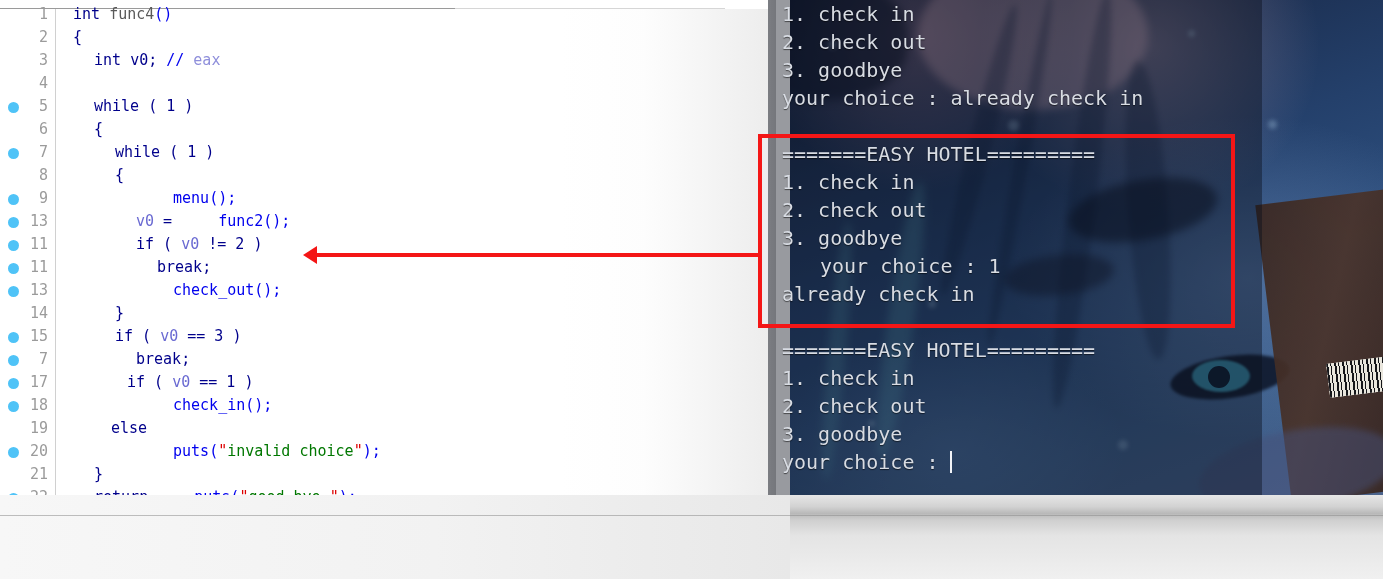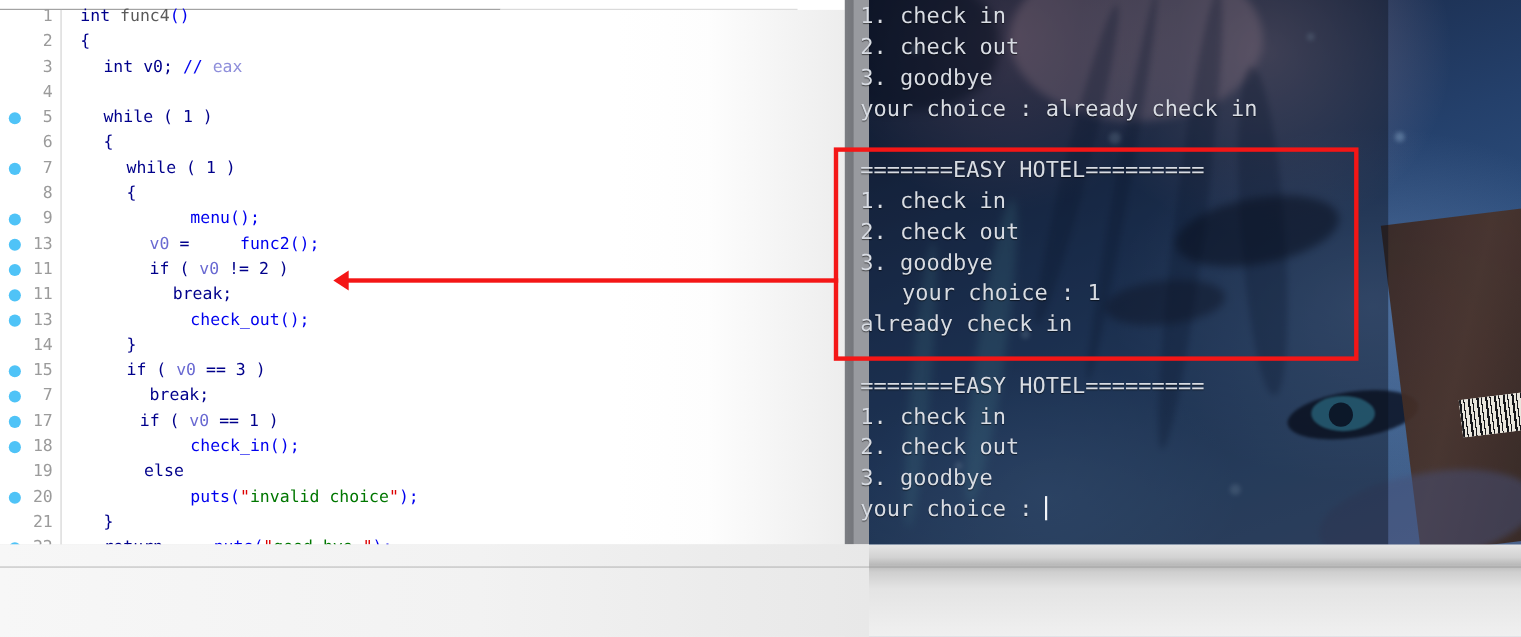--- a/index.html
+++ b/index.html
@@ -170,21 +170,21 @@
       <div class="code-line" style="top: 187px;"><div class="bp"></div><div class="lineno">9</div><div class="codetext" style="left: 121px;"><span class="fn">menu</span><span class="punct">();</span></div></div>
       <div class="code-line" style="top: 210px;"><div class="bp"></div><div class="lineno">13</div><div class="codetext" style="left: 121px;"><span class="var">v0</span><span class="plain"> = </span><span class="fn">func2</span><span class="punct">();</span></div></div>
       <div class="code-line" style="top: 233px; padding-left: 43px;"><div class="bp"></div><div class="lineno">11</div><div class="codetext" style="left: 121px;"><span class="kw">if ( </span><span class="var">v0</span><span class="plain"> != </span><span class="num">2</span><span class="kw"> )</span></div></div>
       <div class="code-line" style="top: 256px;"><div class="bp"></div><div class="lineno">11</div><div class="codetext" style="left: 142px;"><span class="kw">break;</span></div></div>
       <div class="code-line" style="top: 279px;"><div class="bp"></div><div class="lineno">13</div><div class="codetext" style="left: 121px;"><span class="fn">check_out</span><span class="punct">();</span></div></div>
       <div class="code-line" style="top: 302px;"><div class="lineno">14</div><div class="codetext" style="left: 100px;"><span class="plain">}</span></div></div>
       <div class="code-line" style="top: 325px;"><div class="bp"></div><div class="lineno">15</div><div class="codetext" style="left: 100px;"><span class="kw">if ( </span><span class="var">v0</span><span class="plain"> == </span><span class="num">3</span><span class="kw"> )</span></div></div>
       <div class="code-line" style="top: 348px;"><div class="bp"></div><div class="lineno">7</div><div class="codetext" style="left: 121px;"><span class="kw">break;</span></div></div>
       <div class="code-line" style="top: 371px;"><div class="bp"></div><div class="lineno">17</div><div class="codetext" style="left: 112px;"><span class="kw">if ( </span><span class="var">v0</span><span class="plain"> == </span><span class="num">1</span><span class="kw"> )</span></div></div>
       <div class="code-line" style="top: 394px;"><div class="bp"></div><div class="lineno">18</div><div class="codetext" style="left: 121px;"><span class="fn">check_in</span><span class="punct">();</span></div></div>
-      <div class="code-line" style="top: 417px;"><div class="lineno">19</div><div class="codetext" style="left: 116px;"><span class="kw">else</span></div></div>
+      <div class="code-line" style="top: 417px;"><div class="lineno">19</div><div class="codetext" style="left: 96px;"><span class="kw">else</span></div></div>
       <div class="code-line" style="top: 440px;"><div class="bp"></div><div class="lineno">20</div><div class="codetext" style="left: 121px;"><span class="fn">puts</span><span class="punct">(</span><span class="quo">"</span><span class="str">invalid choice</span><span class="quo">"</span><span class="punct">);</span></div></div>
       <div class="code-line" style="top: 463px;"><div class="lineno">21</div><div class="codetext" style="left: 79px;"><span class="plain">}</span></div></div>
       <div class="code-line" style="top: 486px;"><div class="bp"></div><div class="lineno">22</div><div class="codetext" style="left: 79px;"><span class="kw">return </span><span class="fn">puts</span><span class="punct">(</span><span class="quo">"</span><span class="str">good bye~</span><span class="quo">"</span><span class="punct">);</span></div></div>
       <div class="code-line hl" style="top: 509px;"><div class="bp"></div><div class="lineno">23</div><div class="codetext" style="left: 58px;"><span class="plain">}</span></div></div>
     </div>
   <div id="ida-right-fade"></div>
 </div>
 
 <div id="terminal-edge"></div>
 <div id="terminal">

